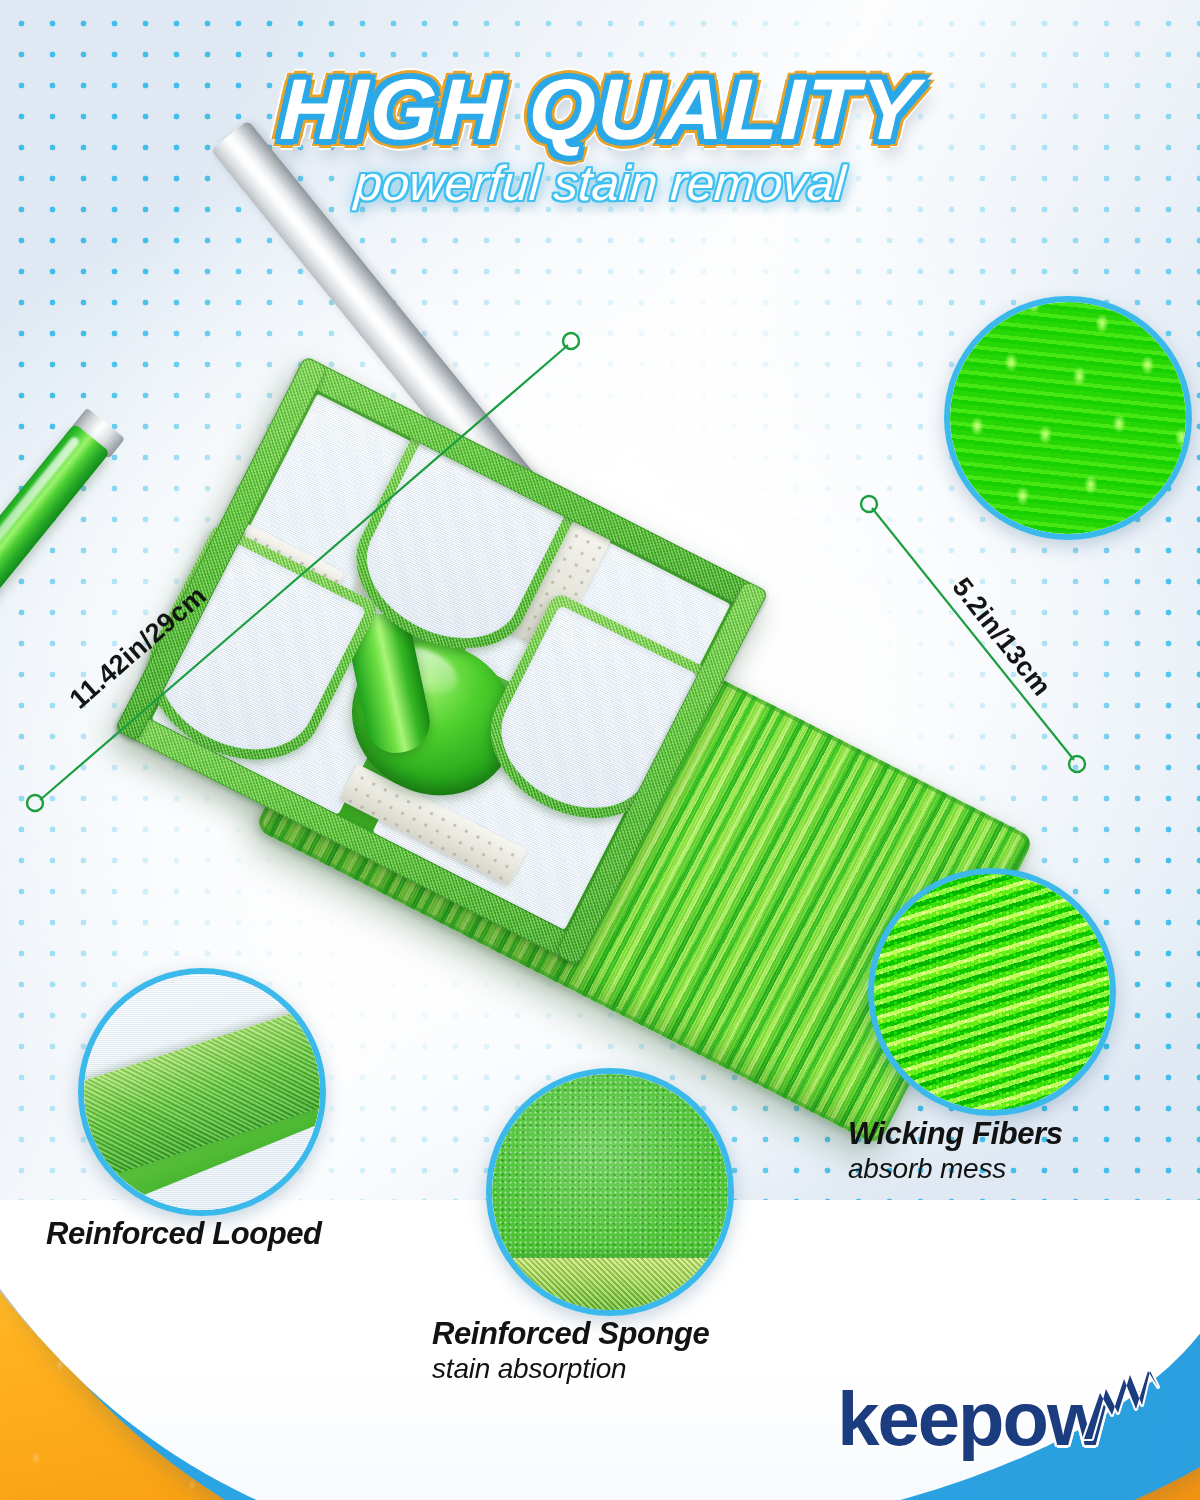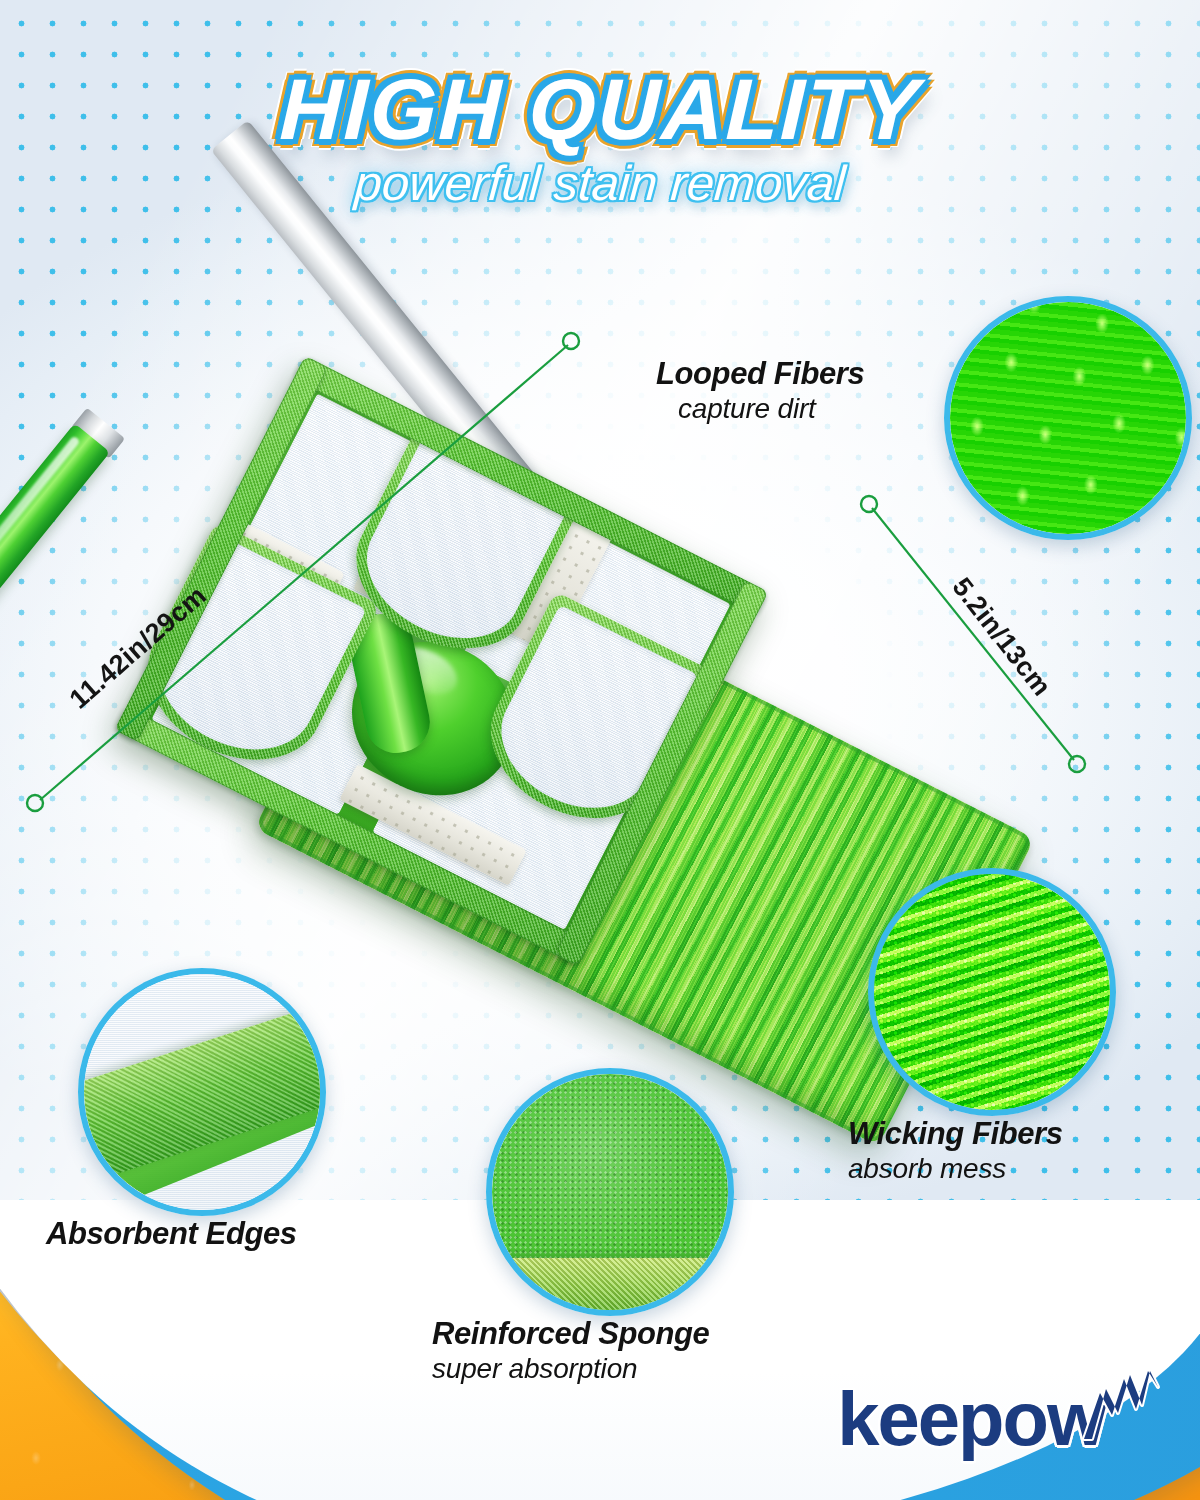--- a/index.html
+++ b/index.html
@@ -492,37 +492,33 @@
     </div>
   </div>
 
   <div class="zoom-circle" style="left:486px;top:1068px;width:236px;height:236px;border:6px solid #3bb9ea;">
     <div class="zc-inner">
       <div class="tex-sponge"></div>
       <div class="tex-sponge-band"></div>
     </div>
   </div>
 
-  <div class="callout ta-l" style="left:656px;top:358px;">
-    <div class="ttl">Looped Fibers</div>
-    <div class="sub" style="padding-left:22px;">capture dirt</div>
-  </div>
 
   <div class="callout ta-c" style="left:848px;top:1118px;width:270px;">
     <div class="ttl">Wicking Fibers</div>
     <div class="sub">absorb mess</div>
   </div>
 
   <div class="callout ta-c" style="left:46px;top:1218px;width:330px;">
-    <div class="ttl">Absorbent Edges</div>
+    <div class="ttl">Reinforced Looped</div>
   </div>
 
   <div class="callout ta-c" style="left:432px;top:1318px;width:344px;">
     <div class="ttl">Reinforced Sponge</div>
-    <div class="sub">super absorption</div>
+    <div class="sub">stain absorption</div>
   </div>
 
   <div class="logo">
     <span>keepow</span>
     <span class="bolt">
       <svg width="86" height="78" viewBox="0 0 86 78">
         <path d="M6 74 L22 28 L34 50 L46 14 L58 44 L70 6 L80 22 L72 6 L64 40 L52 10 L40 48 L28 24 L14 74 Z" fill="#1c3c80" stroke="#ffffff" stroke-width="4" stroke-linejoin="round"></path>
         <path d="M6 74 L22 28 L34 50 L46 14 L58 44 L70 6 L80 22 L72 6 L64 40 L52 10 L40 48 L28 24 L14 74 Z" fill="#1c3c80"></path>
       </svg>
     </span>

